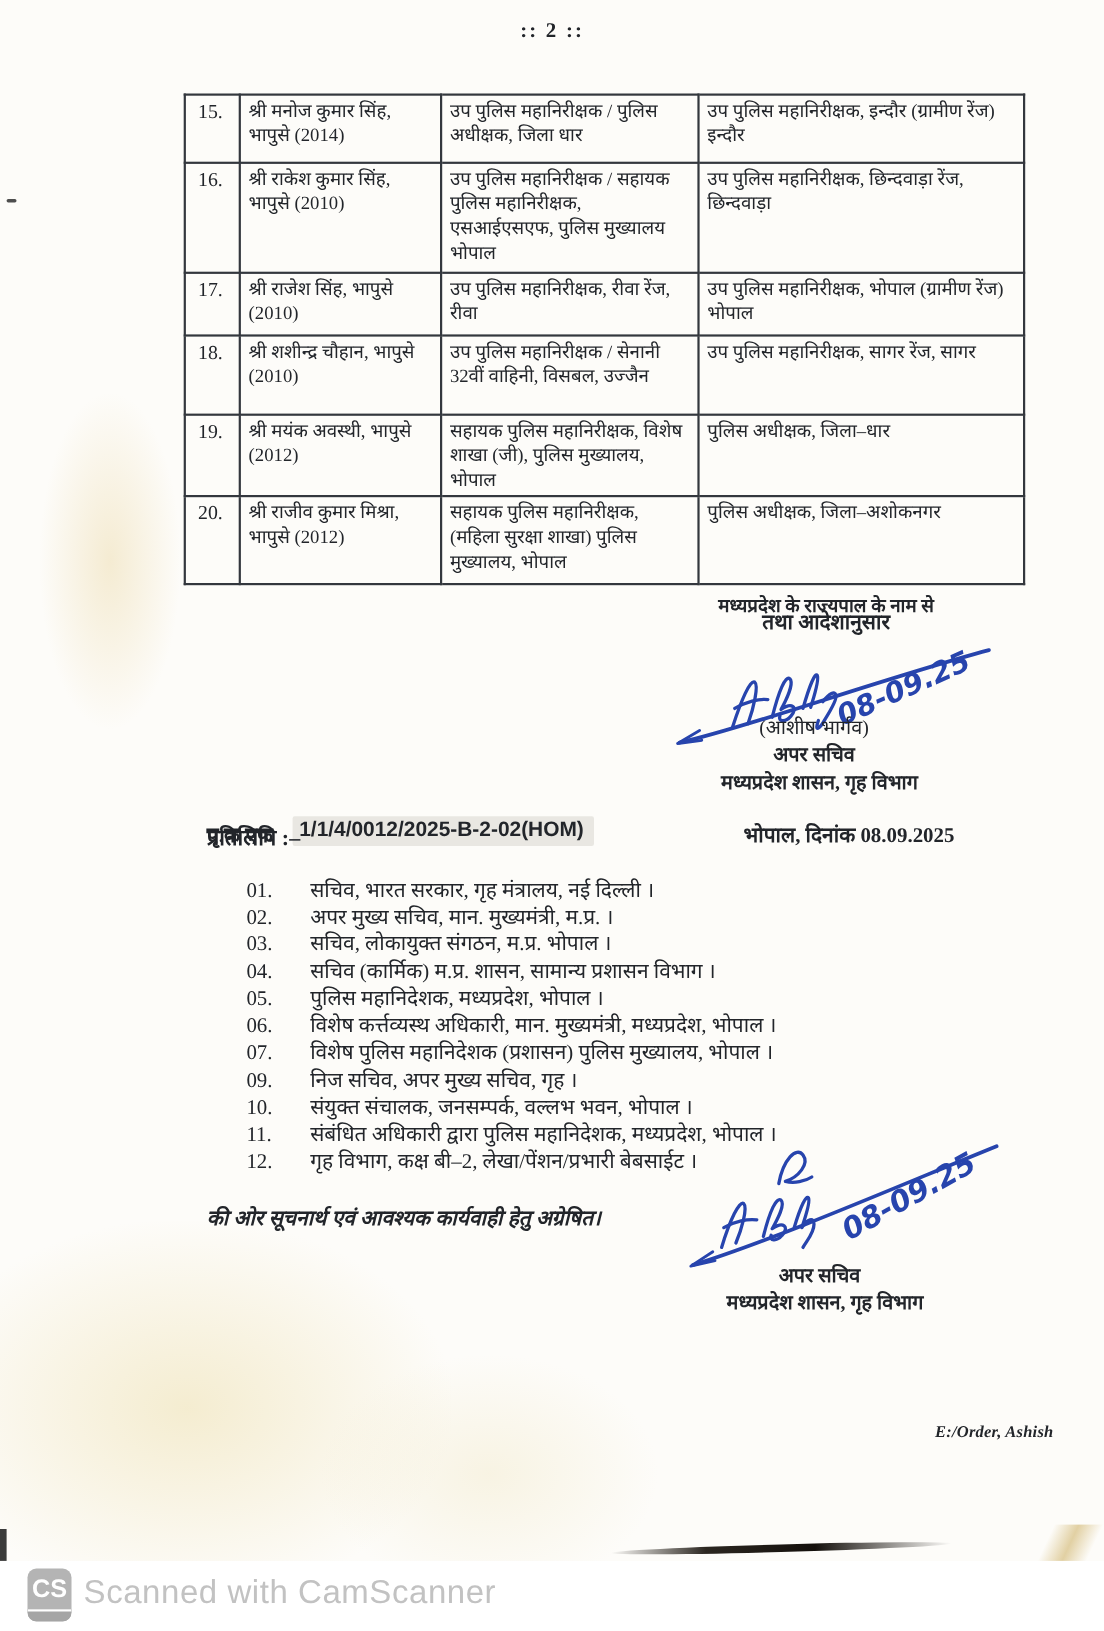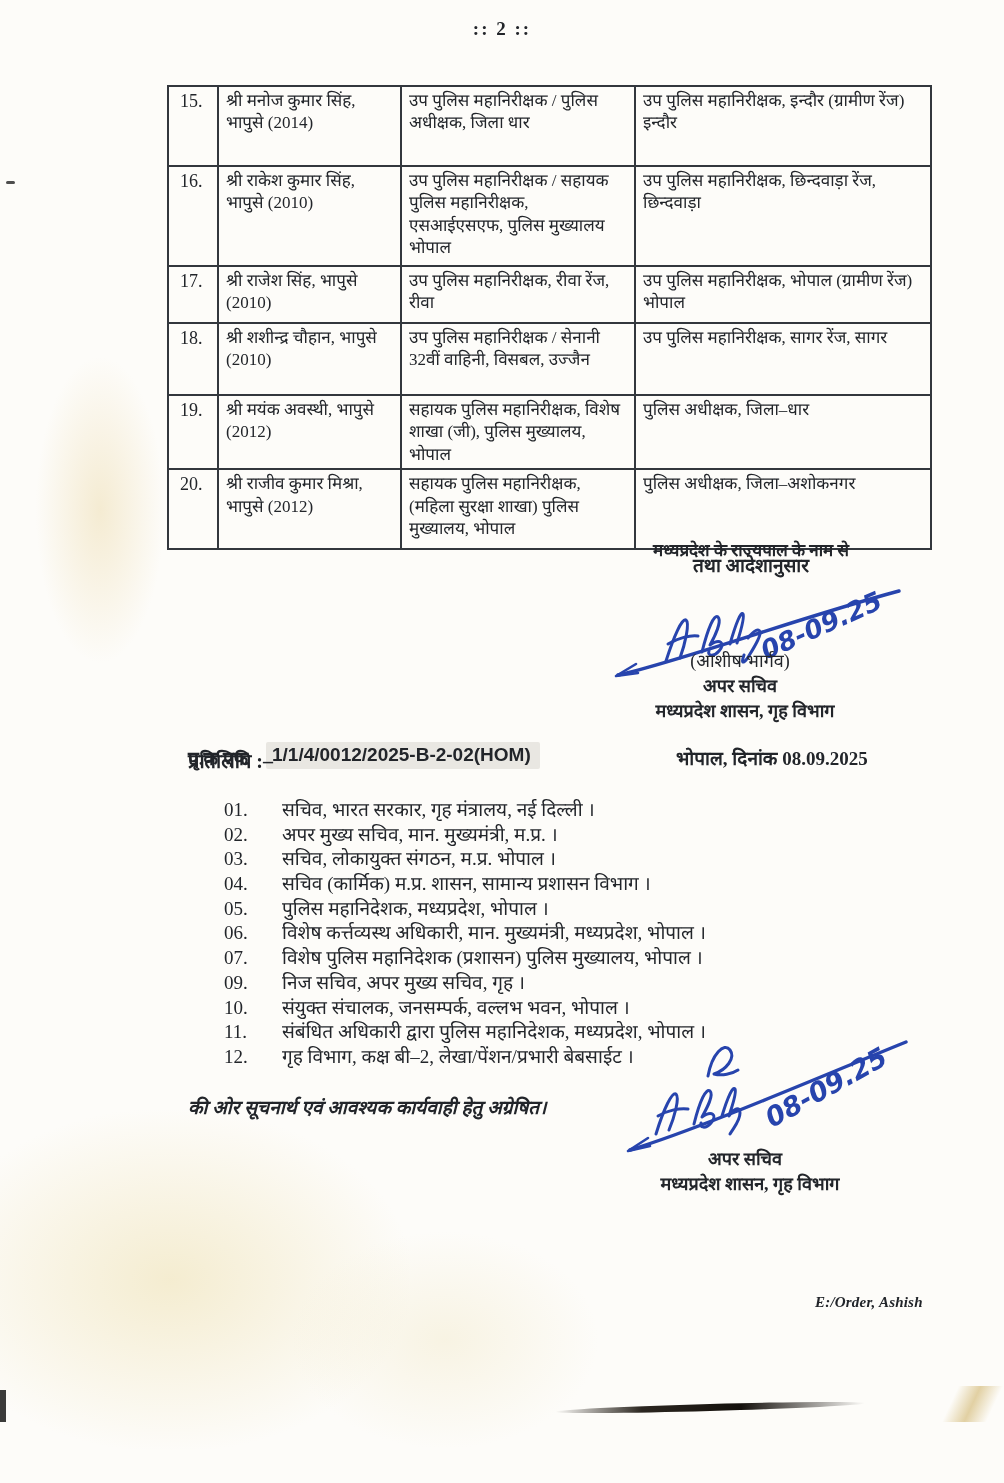--- a/index.html
+++ b/index.html
@@ -50,21 +50,21 @@
 
   .copy-list{left:224px;top:799px;width:660px;}
   .copy-item{display:flex;height:24.7px;font-size:19px;line-height:22px;}
   .copy-num{width:58px;flex:none;}
 
   .forwarding-note{left:188px;top:1094px;font-size:19px;font-weight:bold;font-style:italic;}
 
   .signatory2-title{left:655px;top:1146px;width:180px;font-size:18px;font-weight:600;}
   .signatory2-dept{left:600px;top:1171px;width:300px;font-size:18px;font-weight:600;}
 
-  .file-note{left:815px;top:1294px;font-size:15px;font-weight:bold;font-style:italic;
+  .file-note{left:850px;top:1294px;font-size:15px;font-weight:bold;font-style:italic;
     font-family:"Liberation Serif","DejaVu Serif",serif;letter-spacing:0.2px;}
 
   
   .stain{pointer-events:none;}
   .stain-left{left:35px;top:355px;width:130px;height:310px;
     background:radial-gradient(ellipse at center,rgba(233,212,156,0.42),rgba(233,212,156,0) 70%);}
   .stain-bottom-left{left:-70px;top:1110px;width:480px;height:340px;
     background:radial-gradient(ellipse at center,rgba(236,221,168,0.5),rgba(236,221,168,0) 72%);}
   .stain-bottom-mid{left:290px;top:1230px;width:310px;height:220px;
     background:radial-gradient(ellipse at center,rgba(238,227,186,0.35),rgba(238,227,186,0) 70%);}
@@ -98,21 +98,21 @@
   <div class="abs stain stain-bottom-mid" data-name="paper-stain"></div>
   <div class="abs stain paper-edge-dark" data-name="paper-edge-shadow"></div>
   <div class="abs stain corner-beige" data-name="paper-corner-shadow"></div>
   <div class="abs stain left-edge-mark" data-name="scan-edge-mark"></div>
   <div class="abs stain left-dash" data-name="scan-mark"></div>
 
   <div class="abs page-number" data-name="page-number">:: 2 ::</div>
 
   <table class="abs transfer-table" data-name="transfer-table">
     <tbody data-name="transfer-table-body">
-        <tr data-name="table-row" style="height: 80px;">
+        <tr data-name="table-row" style="height: 62px;">
       <td class="cell-num" data-name="row-number">15.</td>
       <td class="cell-name" data-name="officer-name">श्री मनोज कुमार सिंह, भापुसे (2014)</td>
       <td class="cell-from" data-name="current-posting">उप पुलिस महानिरीक्षक / पुलिस अधीक्षक, जिला धार</td>
       <td class="cell-to" data-name="new-posting">उप पुलिस महानिरीक्षक, इन्दौर (ग्रामीण रेंज) इन्दौर</td>
     </tr>
         <tr data-name="table-row" style="height: 100px;">
       <td class="cell-num" data-name="row-number">16.</td>
       <td class="cell-name" data-name="officer-name">श्री राकेश कुमार सिंह, भापुसे (2010)</td>
       <td class="cell-from" data-name="current-posting">उप पुलिस महानिरीक्षक / सहायक पुलिस महानिरीक्षक, एसआईएसएफ, पुलिस मुख्यालय भोपाल</td>
       <td class="cell-to" data-name="new-posting">उप पुलिस महानिरीक्षक, छिन्दवाड़ा रेंज, छिन्दवाड़ा</td>
@@ -225,14 +225,21 @@
     <path d="M82,100 C88,76 94,64 98,67 C102,71 95,84 90,93 C100,86 106,91 99,99 C94,105 87,104 89,99" stroke-width="3"></path>
     <path d="M110,92 C116,72 121,62 123,65 C125,69 120,82 117,92 C122,84 128,82 128,89 C128,97 122,103 118,110" stroke-width="3"></path>
     <text x="160" y="104" transform="rotate(-29 160 104)" font-size="27" data-name="signature-2-date">08-09.25</text>
   </svg>
 
   <div class="abs center signatory2-title" data-name="signatory2-title">अपर सचिव</div>
   <div class="abs center signatory2-dept" data-name="signatory2-dept">मध्यप्रदेश शासन, गृह विभाग</div>
 
   <div class="abs file-note" data-name="file-note">E:/Order, Ashish</div>
 
+  <div class="abs camscanner-footer" data-name="camscanner-footer">
+    <div class="cs-logo" data-name="camscanner-logo-icon">
+      <span class="cs-letters" data-name="camscanner-logo-letters">CS</span>
+      <span class="cs-tab" data-name="camscanner-logo-tab"></span>
+    </div>
+    <div class="camscanner-text" data-name="camscanner-text">Scanned with CamScanner</div>
+  </div>
 
 </div>
 
 </body></html>

